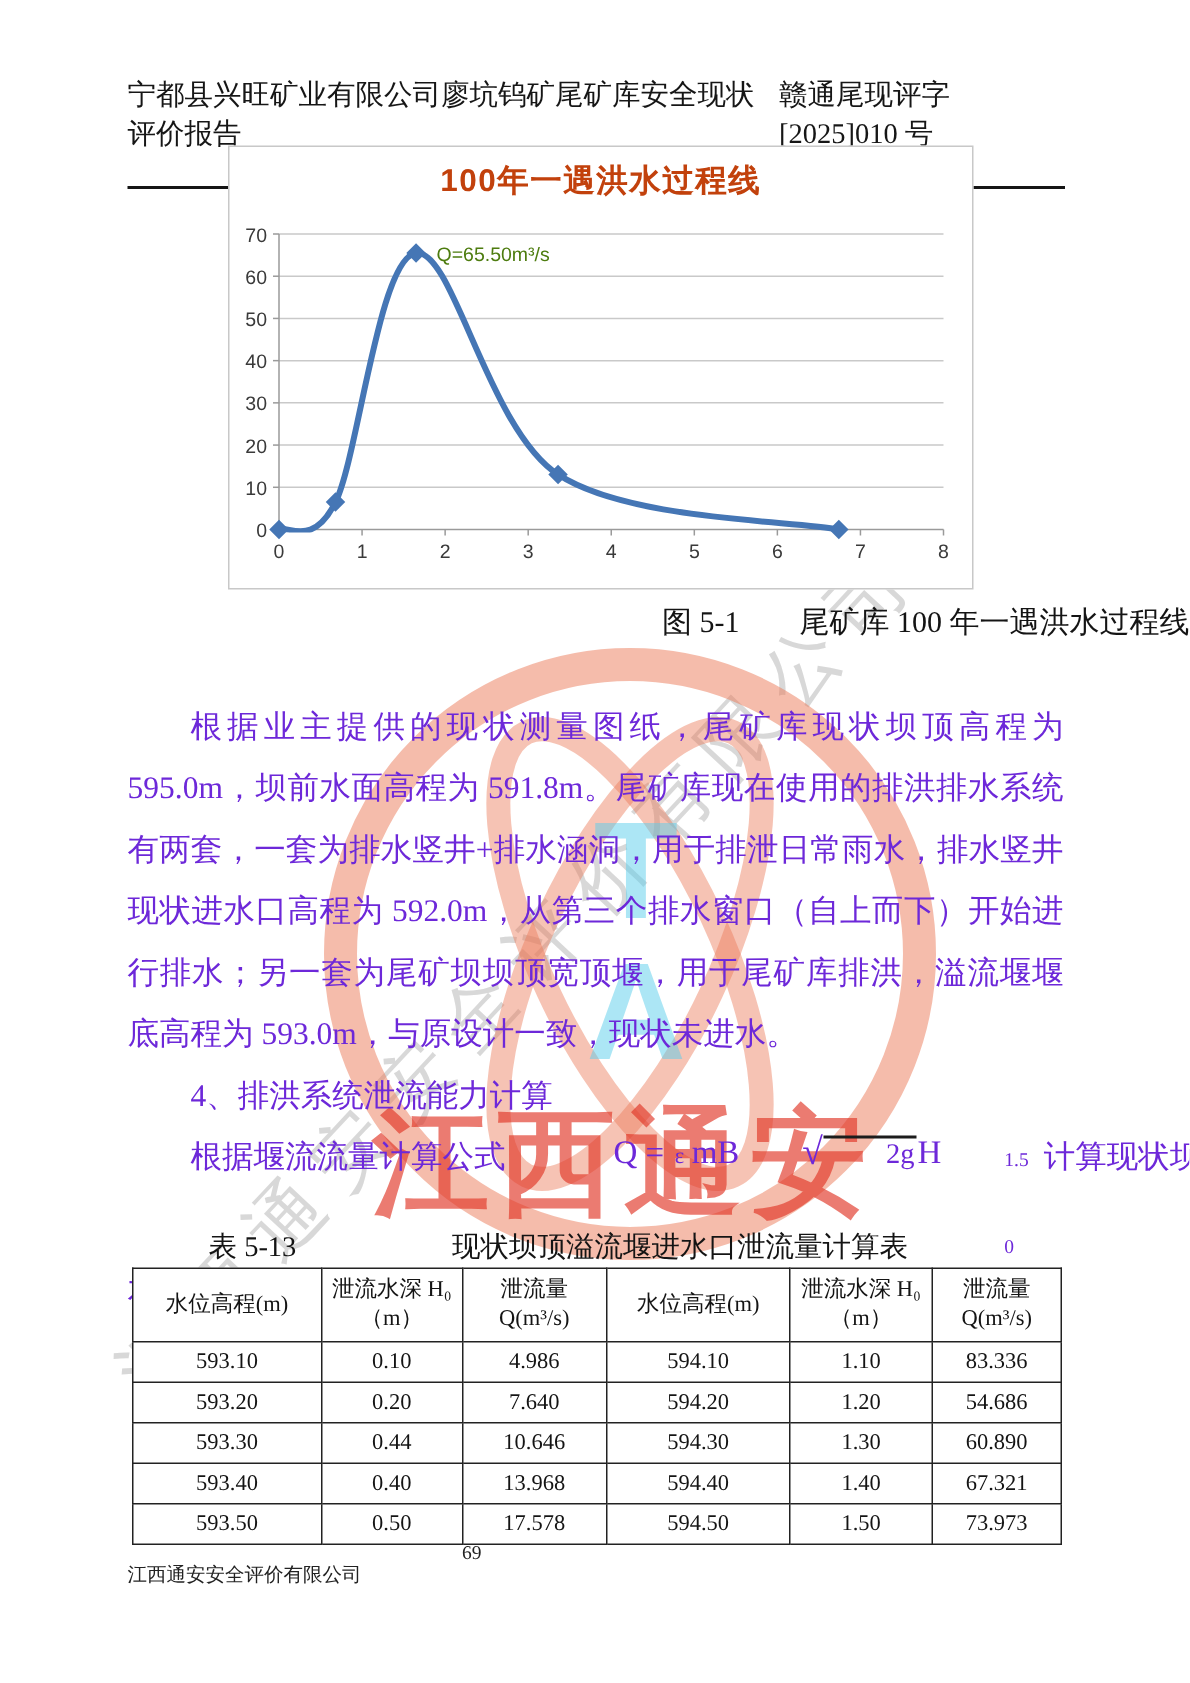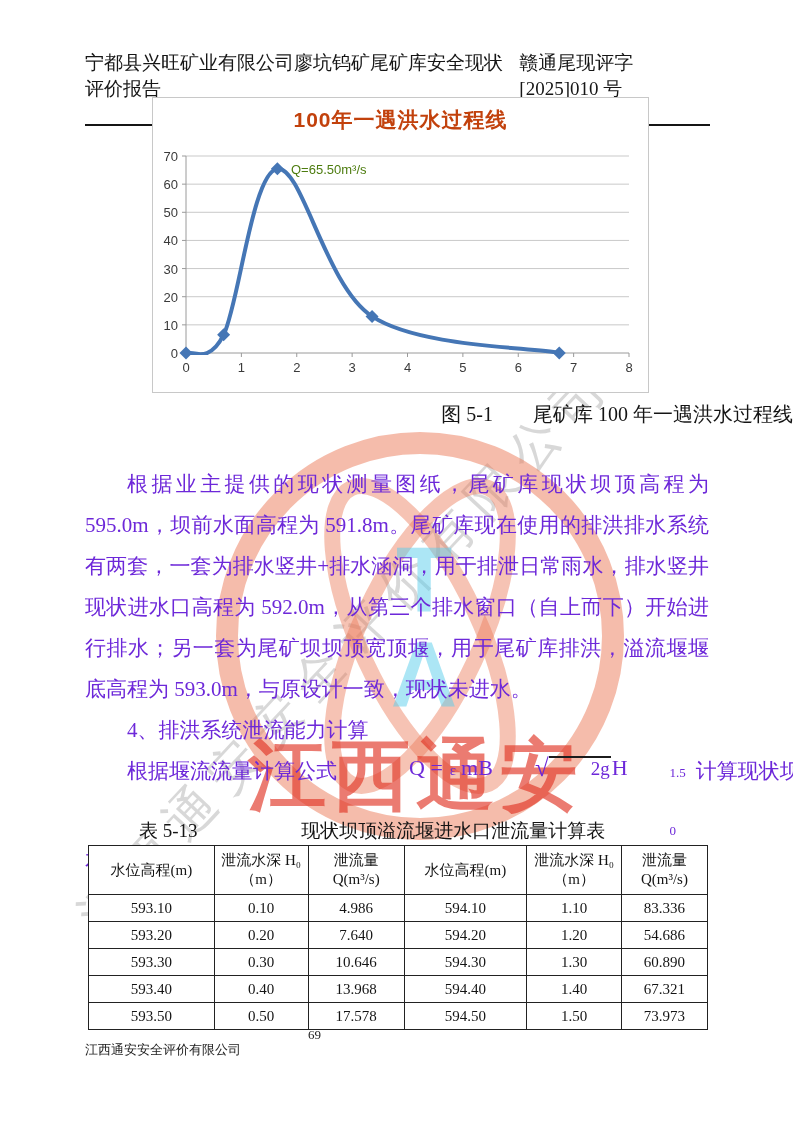--- a/index.html
+++ b/index.html
@@ -200,21 +200,21 @@
           <tr>
             <td>593.20</td>
             <td>0.20</td>
             <td>7.640</td>
             <td>594.20</td>
             <td>1.20</td>
             <td>54.686</td>
           </tr>
           <tr>
             <td>593.30</td>
-            <td>0.30</td>
+            <td>0.44</td>
             <td>10.646</td>
             <td>594.30</td>
             <td>1.30</td>
             <td>60.890</td>
           </tr>
           <tr>
             <td>593.40</td>
             <td>0.40</td>
             <td>13.968</td>
             <td>594.40</td>

